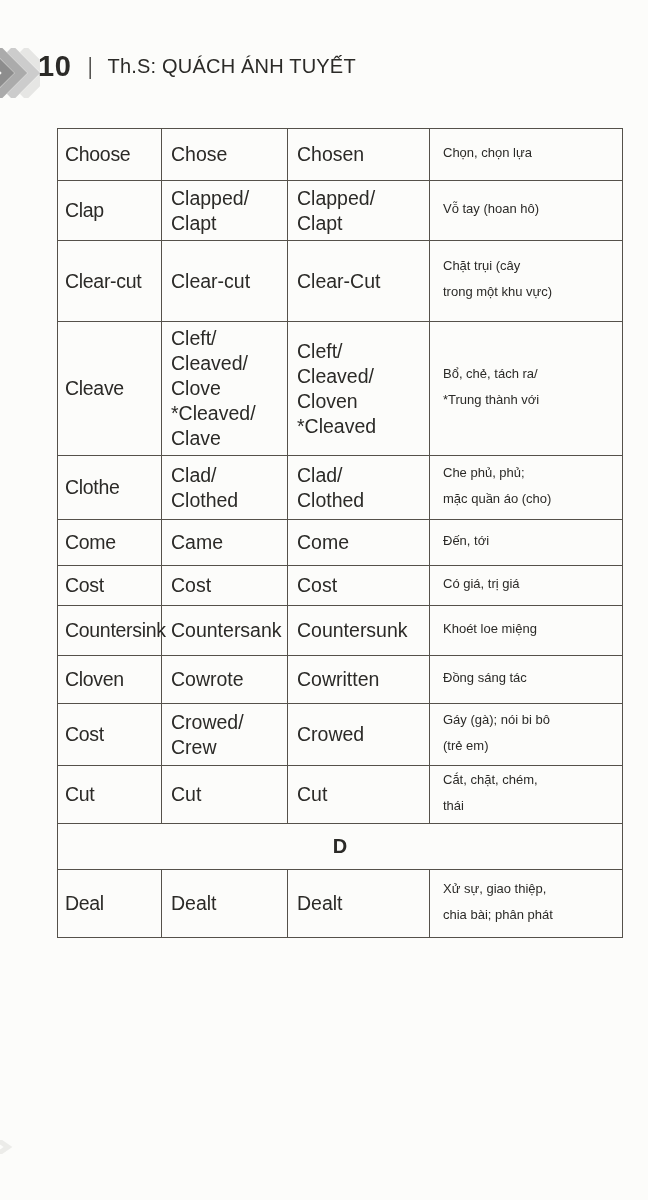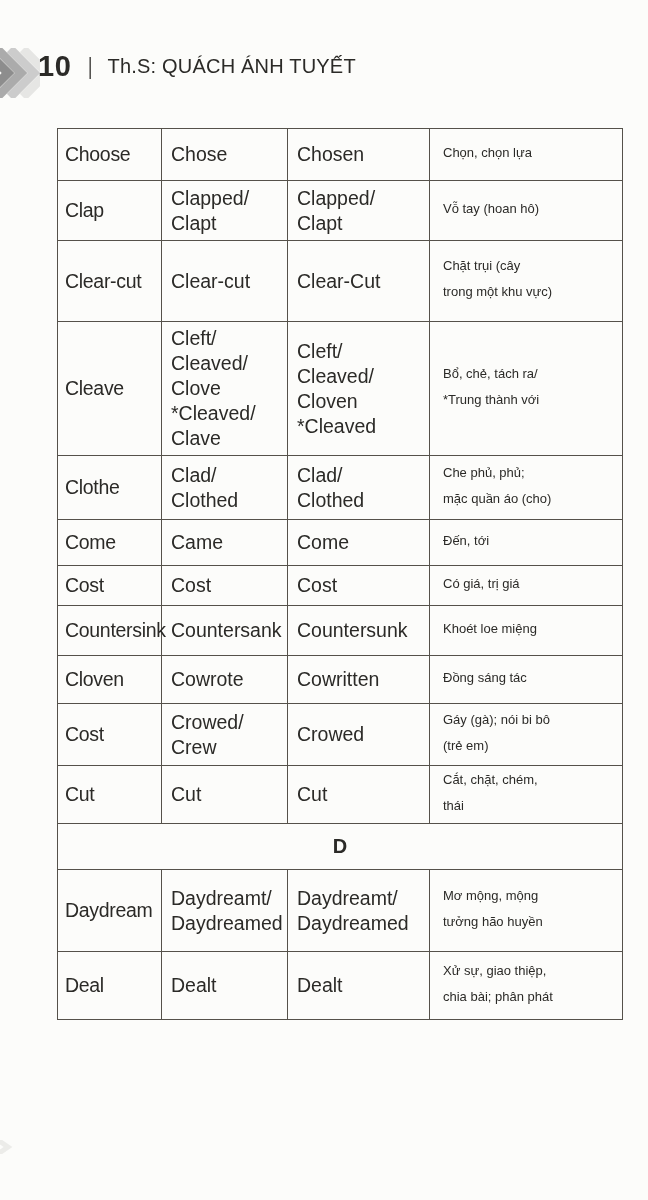--- a/index.html
+++ b/index.html
@@ -201,29 +201,20 @@
       <tr style="height: 58px;">
         <td class="cell-en">Cut</td>
         <td class="cell-en">Cut</td>
         <td class="cell-en">Cut</td>
         <td class="cell-vi">Cắt, chặt, chém,
 thái</td>
       </tr>
       <tr style="height: 46px;">
         <td colspan="4" class="section-cell">D</td>
       </tr>
-      <tr style="height: 82px;">
-        <td class="cell-en">Daydream</td>
-        <td class="cell-en">Daydreamt/
-Daydreamed</td>
-        <td class="cell-en">Daydreamt/
-Daydreamed</td>
-        <td class="cell-vi">Mơ mộng, mộng
-tưởng hão huyền</td>
-      </tr>
       <tr style="height: 68px;">
         <td class="cell-en">Deal</td>
         <td class="cell-en">Dealt</td>
         <td class="cell-en">Dealt</td>
         <td class="cell-vi">Xử sự, giao thiệp,
 chia bài; phân phát</td>
       </tr>
     </tbody>
 </table>
 

